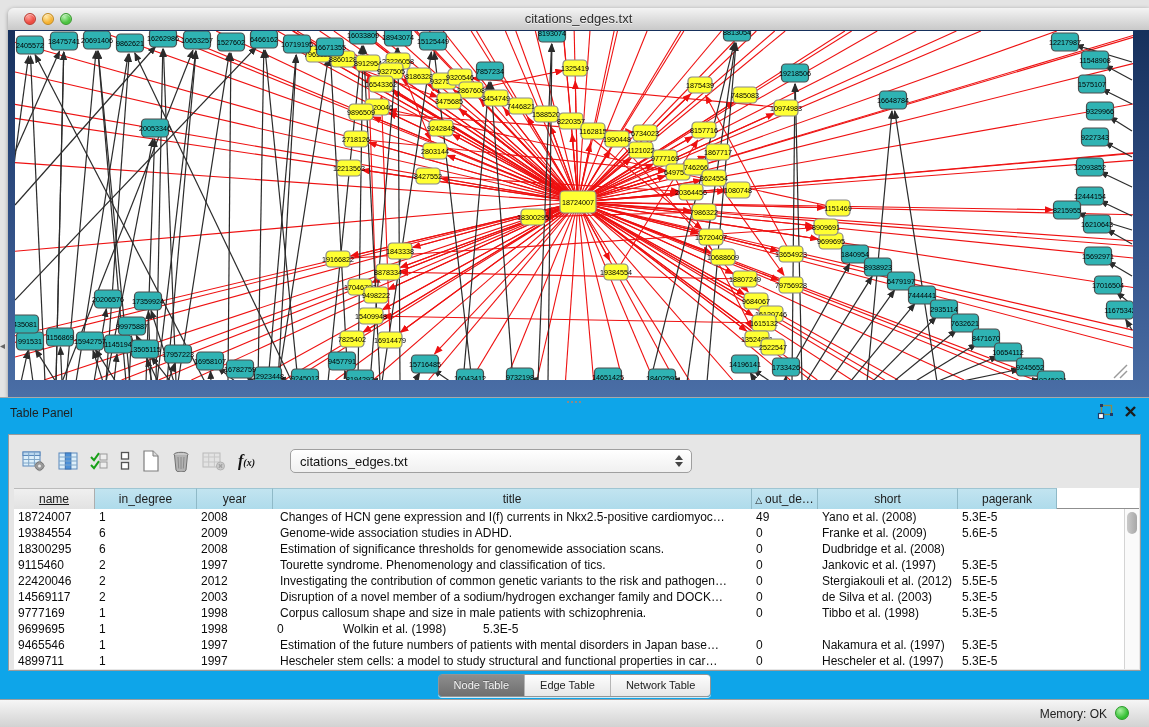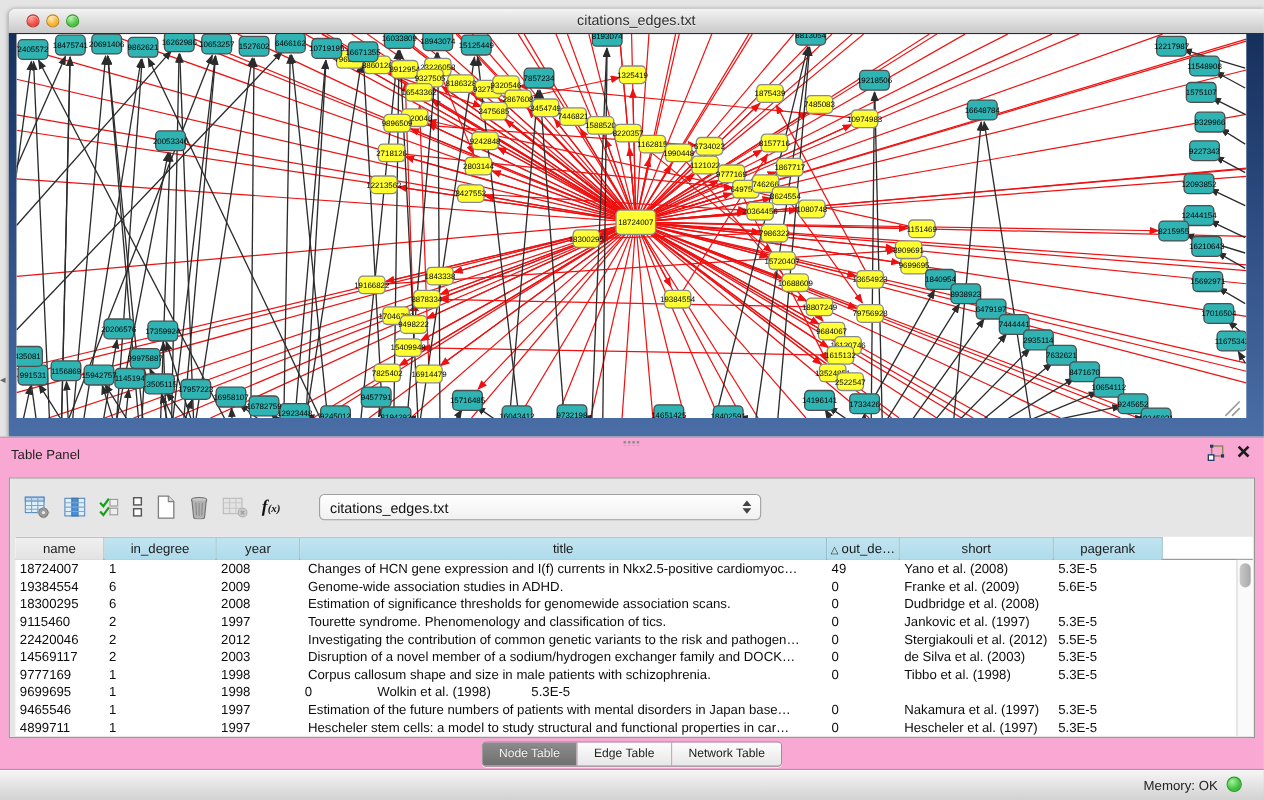--- a/index.html
+++ b/index.html
@@ -16,21 +16,21 @@
   .net-frame{position:absolute;left:0;top:22px;right:0;bottom:0;
     background:linear-gradient(180deg,#16305c 0%,#2d4b80 45%,#4a6ea6 100%);
     padding:1px 16px 17px 7px;box-sizing:border-box;}
   #net-svg{display:block;width:100%;height:100%;background:#ffffff;}
   .e-red{stroke:#ee1111;stroke-width:1.1;}
   .e-black{stroke:#2b2b2b;stroke-width:1.2;}
   .grip-line{stroke:#9a9a9a;stroke-width:1.5;}
   .node-label{font-family:"Liberation Sans",sans-serif;font-size:7.2px;fill:#000;text-anchor:middle;}
   .side-grip{position:absolute;left:0px;top:341px;font-size:10px;color:#666;line-height:10px;}
   
-  #table-panel{position:absolute;left:0;top:397px;width:1149px;height:330px;background:#f9a8d4;border-top:1px solid #a8a8a8;box-sizing:border-box;}
+  #table-panel{position:absolute;left:0;top:397px;width:1149px;height:330px;background:#0ea5e9;border-top:1px solid #a8a8a8;box-sizing:border-box;}
   .panel-header{position:absolute;left:0;top:0;right:0;height:28px;}
   .divider-grip{position:absolute;left:566px;top:2px;width:16px;height:5px;background:radial-gradient(circle,#8a8a8a 1px,transparent 1.4px);background-size:4px 4px;}
   .ptitle{position:absolute;left:10px;top:8px;font-size:12px;color:#1f1f1f;}
   .float-btn{position:absolute;right:36px;top:6px;width:16px;height:15px;cursor:pointer;}
   .close-btn{position:absolute;right:12px;top:6px;width:13px;height:14px;cursor:pointer;}
   .panel-body{position:absolute;left:8px;top:36px;width:1133px;height:237px;background:#e6e6e6;border:1px solid #9a9a9a;box-sizing:border-box;}
   .toolbar{position:absolute;left:12px;top:8px;height:36px;display:flex;align-items:center;gap:10px;}
   .tbtn{background:none;border:none;padding:1px;display:flex;align-items:center;cursor:pointer;}
   .tbtn.disabled{opacity:.75;}
   .fx{font-family:"Liberation Serif",serif;font-style:italic;font-weight:bold;font-size:16px;color:#111;}
@@ -990,21 +990,21 @@
         <span class="combo-text">citations_edges.txt</span>
         <span class="stepper">
             <i class="up"></i>
             <i class="dn"></i>
           </span>
       </div>
     </div>
 
     <div class="table-viewport">
       <div class="thead" id="thead">
-          <div class="th gray" style="width: 81px;">name</div>
+          <div class="th gray" style="width: 81px; text-decoration: underline;">name</div>
           <div class="th" style="width: 102px;">in_degree</div>
           <div class="th" style="width: 76px;">year</div>
           <div class="th" style="width: 479px;">title</div>
           <div class="th" style="width: 66px;"><span class="sort">△</span>out_de…</div>
           <div class="th" style="width: 140px;">short</div>
           <div class="th" style="width: 99px;">pagerank</div>
         </div>
       <div id="tbody">
           <div class="tr">
             <div class="td" style="width: 81px;">18724007</div>

